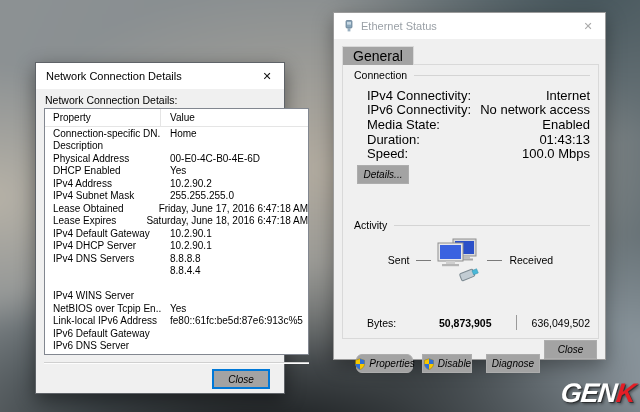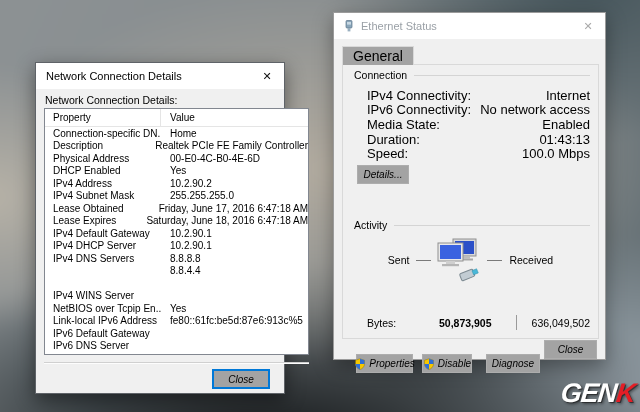--- a/index.html
+++ b/index.html
@@ -77,21 +77,21 @@
   .sentrecv .t { margin:0 7px; }
   .pc-icon { width:46px; height:44px; margin:0 5px; }
   .bytes-row { position:absolute; left:24px; right:8px; top:250px; display:flex;
                align-items:center; font-size:10.5px; color:#000; }
   .bytes-row .bl { width:72px; }
   .bytes-row .sv { flex:1; text-align:left; padding-right:14px;font-weight:bold; }
   .bytes-row .vbar { width:1px; height:15px; background:#9a9a9a; }
   .bytes-row .rv { flex:1.15; text-align:right; }
   .act-btns { position:absolute; left:13px; top:289px; display:flex; }
   .act-btns .btn { height:19px; }
-  #btn-props { width:57px; margin-right:9px; }
+  #btn-props { width:57px; margin-right:9px;border-radius:6px; }
   #btn-disable { width:50px; margin-right:14px;text-align:center; }
   #btn-diag { width:54px; }
   .shield { width:12px; height:12px; flex:0 0 auto; }
   #eth .close { position:absolute; right:8px; top:327px; width:53px; height:19px;
                 border:1px solid #adadad; }
 
   
   .genk { position:absolute; right:5px; bottom:3px; z-index:3;
           font-style:italic; font-weight:bold; font-size:27px; letter-spacing:-1px;
           transform:skewX(-6deg); white-space:nowrap;
@@ -117,21 +117,20 @@
     </div>
     <div class="lv-rows">
 
         <div class="lv-row">
           <span class="lv-prop">Connection-specific DN...</span>
           <span class="lv-val">Home</span>
         </div>
 
         <div class="lv-row">
           <span class="lv-prop">Description</span>
-          <span class="lv-val">Realtek PCIe FE Family Controller</span>
         </div>
 
         <div class="lv-row">
           <span class="lv-prop">Physical Address</span>
           <span class="lv-val">00-E0-4C-B0-4E-6D</span>
         </div>
 
         <div class="lv-row">
           <span class="lv-prop">DHCP Enabled</span>
           <span class="lv-val">Yes</span>

